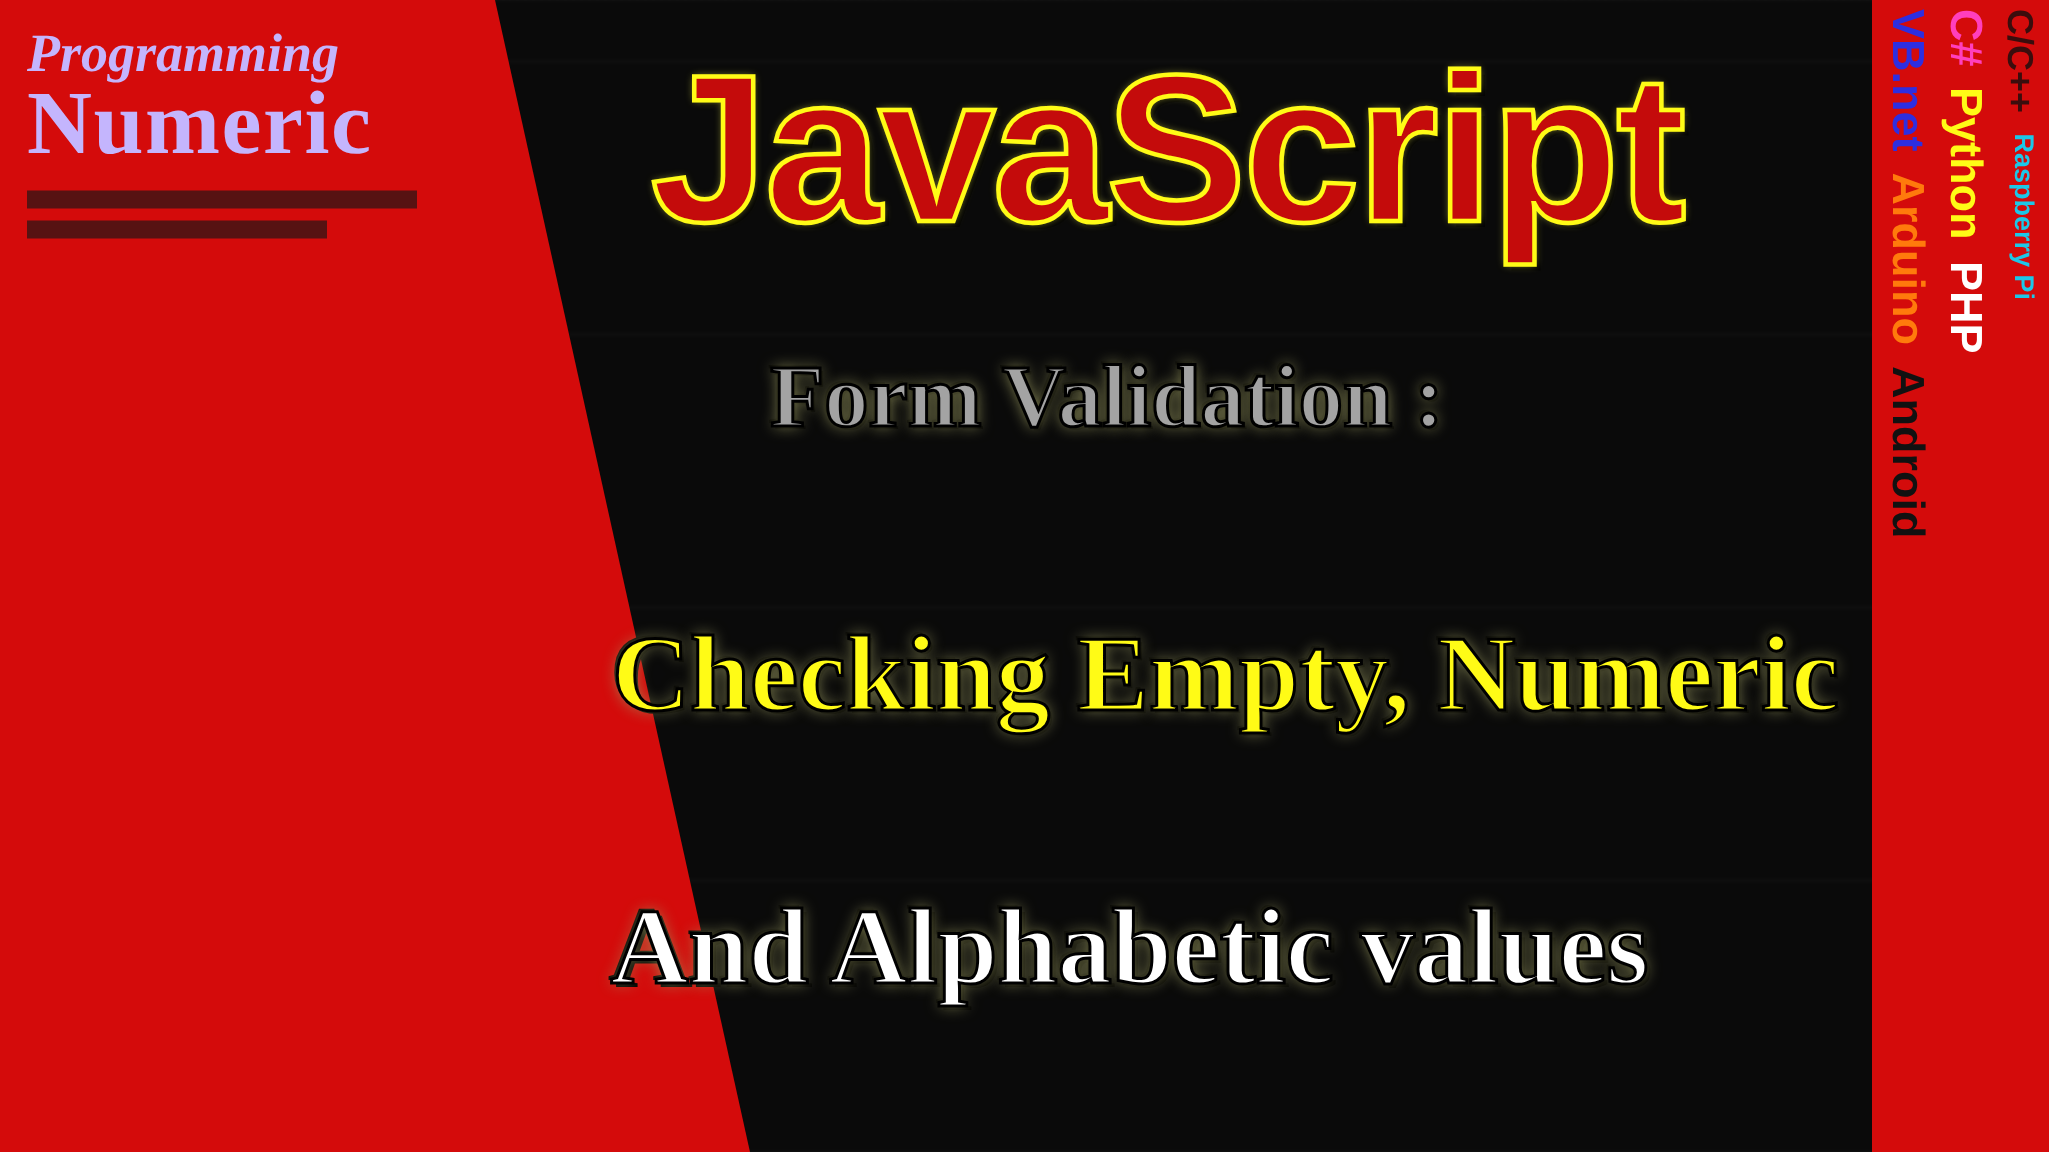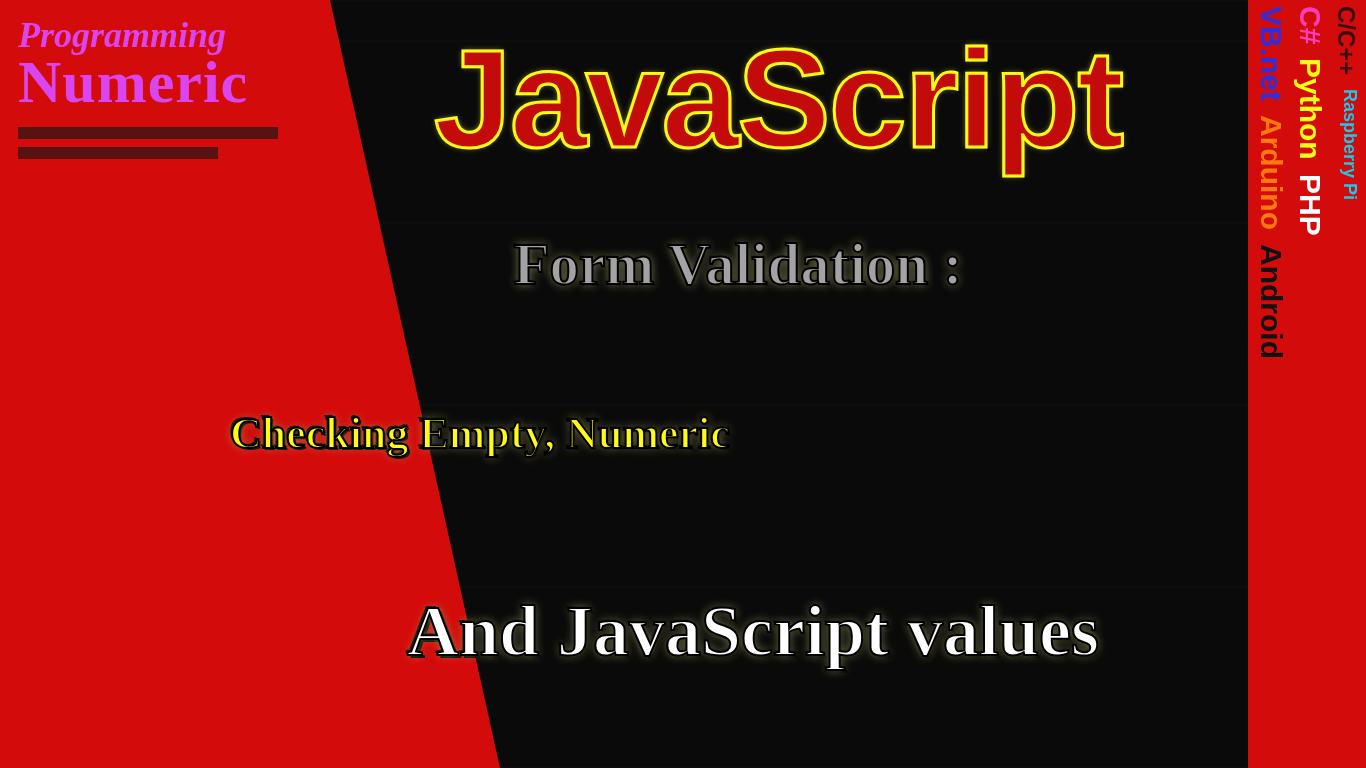--- a/index.html
+++ b/index.html
@@ -25,21 +25,21 @@
     top: 0; left: 0;
     width: 500px; height: 768px;
     background: #d40b0b;
     clip-path: polygon(0 0, 330px 0, 500px 768px, 0 768px, 0 0);
     
   }
   .red-triangle { clip-path: polygon(0 0, 330px 0, 500px 768px, 0 768px); }
   .logo-box {
     position: absolute;
     top: 14px; left: 18px;
-    color: #d946ef;
+    color: #c4b5fd;
     font-family: 'Georgia', serif;
   }
   .logo-line1 {
     font-size: 36px;
     font-weight: bold;
     font-style: italic;
     letter-spacing: 0px;
   }
   .logo-line2 {
     font-size: 60px;
@@ -87,22 +87,22 @@
       0 0 10px rgba(160,160,100,0.9),
       2px 2px 0 #000,
       -2px -2px 0 #000;
   }
 
   .line-checking {
     position: absolute;
     top: 408px;
     left: 230px;
     right: 140px;
-    text-align: left;
-    font-size: 44px;
+    text-align: right;
+    font-size: 72px;
     font-weight: 900;
     font-family: Georgia, serif;
     color: #fffb16;
     -webkit-text-stroke: 2px #000;
     text-shadow:
       0 0 10px rgba(160,160,100,0.8),
       2px 2px 0 #000,
       -2px -2px 0 #000;
   }
 
@@ -163,21 +163,21 @@
 <div class="logo-box">
   <div class="logo-line1">Programming</div>
   <div class="logo-line2">Numeric</div>
   <div class="logo-underline"></div>
   <div class="logo-underline short"></div>
 </div>
 
 <div class="title-main">JavaScript</div>
 <div class="line-validation">Form Validation :</div>
 <div class="line-checking">Checking Empty, Numeric</div>
-<div class="line-alpha">And JavaScript values</div>
+<div class="line-alpha">And Alphabetic values</div>
 
 <div class="right-band">
   <div class="col">
     <span class="tag c-blue">VB.net</span>
     <span class="tag c-orange">Arduino</span>
     <span class="tag c-black">Android</span>
   </div>
   <div class="col">
     <span class="tag c-pink">C#</span>
     <span class="tag c-yellow">Python</span>

